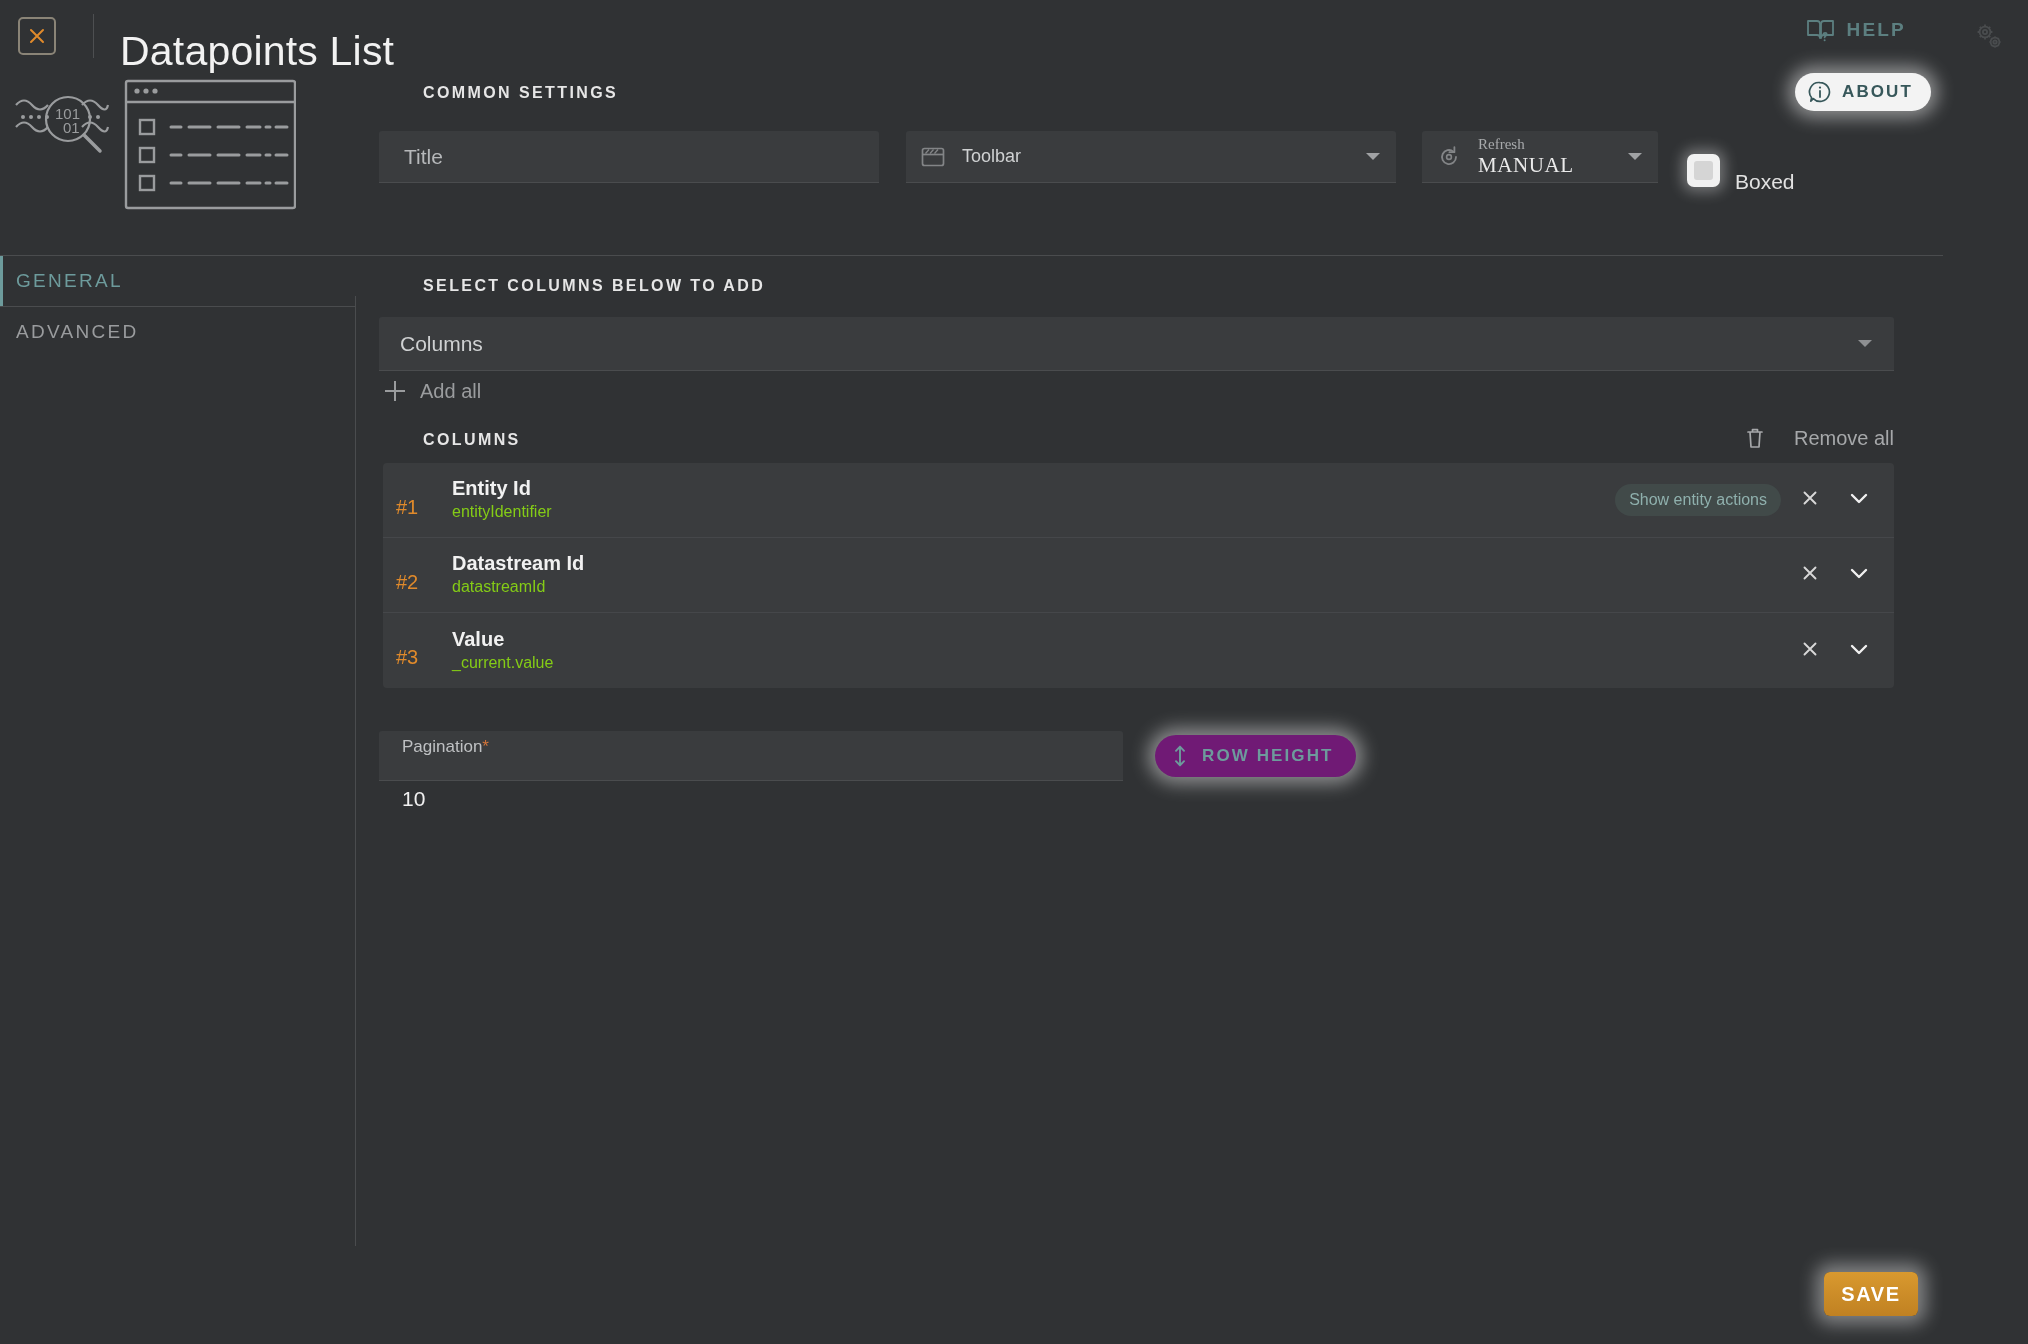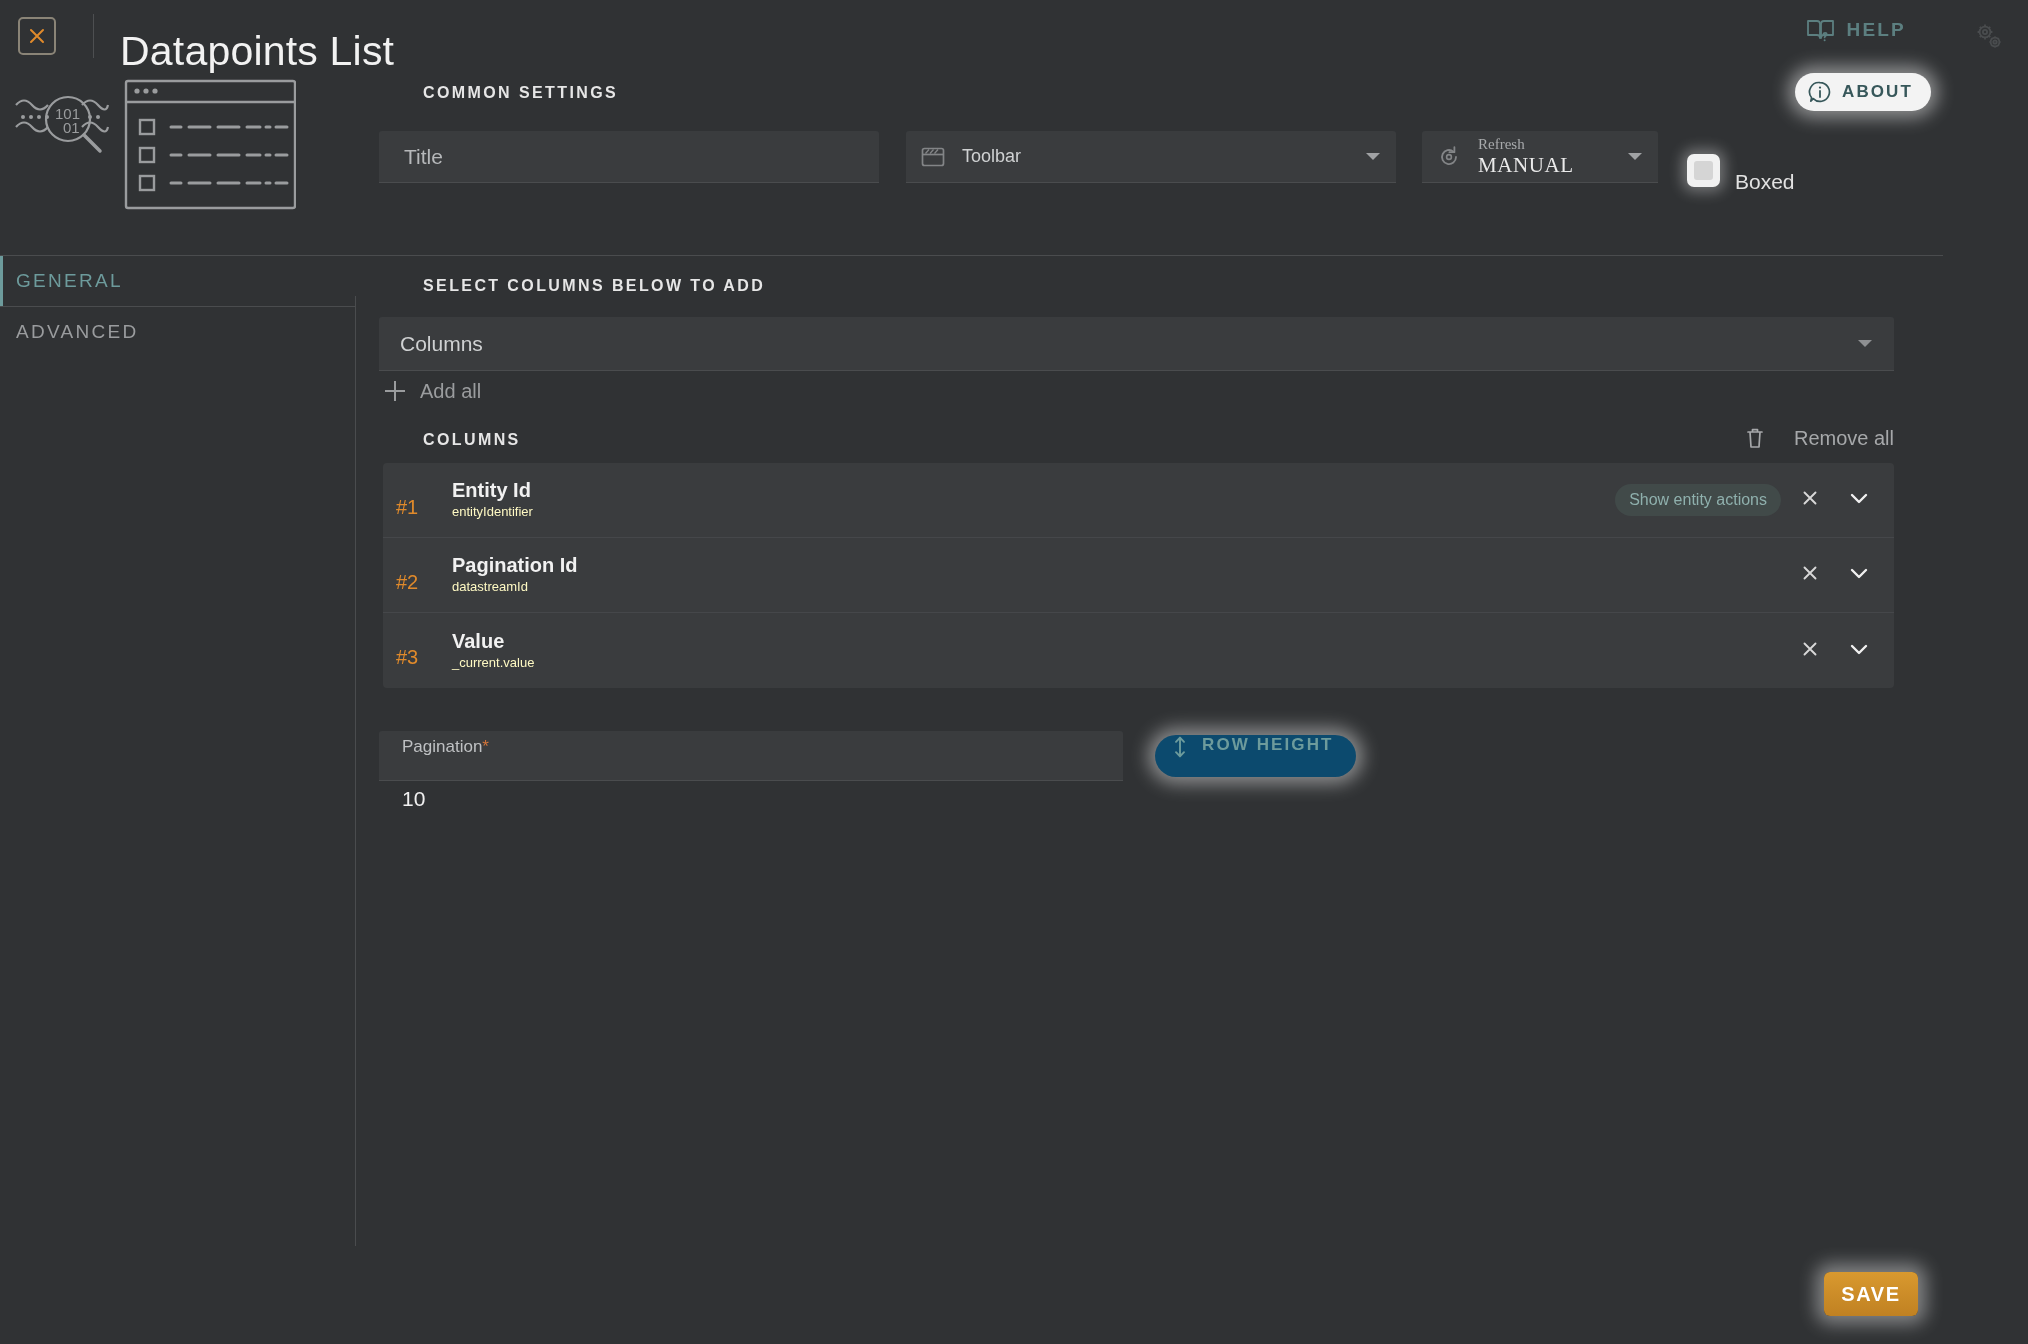--- a/index.html
+++ b/index.html
@@ -286,21 +286,21 @@
     width: 56px;
     margin-left: 13px;
     font-size: 20px;
     color: #e08a2b;
     text-align: left;
     padding-top: 14px;
     flex: 0 0 auto;
   }
   .col-txt { flex: 1 1 auto; }
   .col-name { font-size: 20px; font-weight: 700; color: #f1f1f1; line-height: 1.25; }
-  .col-key { font-size: 13px; color: #fef9c3; line-height: 1.4; }
+  .col-key { font-size: 16px; color: #84cc16; line-height: 1.4; }
   .chip {
     height: 32px;
     padding: 0 14px;
     border-radius: 16px;
     background: #414a49;
     display: flex; align-items: center;
     font-size: 16px;
     color: #8fb0ad;
     margin-right: 19px;
     cursor: pointer;
@@ -329,22 +329,22 @@
   .pg-label { font-size: 17px; color: #bfc1c3; line-height: 1.2; }
   .pg-label i { color: #d4753a; font-style: normal; }
   .pg-val { font-size: 21px; color: #f0f0f0; line-height: 1.3; margin-top: 28px; }
 
   .rowheight {
     position: absolute;
     left: 1155px; top: 735px;
     height: 42px;
     padding: 0 22px 0 16px;
     border-radius: 21px;
-    background: #0c4a6e;
-    display: flex; align-items: flex-start; gap: 13px;
+    background: #701a75;
+    display: flex; align-items: center; gap: 13px;
     box-shadow: 0 0 18px 7px rgba(255,255,255,.44);
     cursor: pointer;
   }
   .rowheight span {
     font-size: 17px;
     font-weight: 600;
     letter-spacing: 2.1px;
     color: #6d9b9c;
   }
 
@@ -545,21 +545,21 @@
       <div class="row-chev">
         <svg width="22" height="20" viewBox="0 0 22 20">
           <path d="M4 7 L11 14 L18 7" stroke="#f0f0f0" stroke-width="2.4" stroke-linecap="round" stroke-linejoin="round" fill="none"></path>
         </svg>
       </div>
     </div>
 
     <div class="col-row">
       <div class="col-idx">#2</div>
       <div class="col-txt">
-        <div class="col-name">Pagination Id</div>
+        <div class="col-name">Datastream Id</div>
         <div class="col-key">datastreamId</div>
       </div>
       <div class="row-x">
         <svg width="20" height="20" viewBox="0 0 20 20">
           <path d="M4.5 4.5 L15.5 15.5 M15.5 4.5 L4.5 15.5" stroke="#d8d8d8" stroke-width="1.9" stroke-linecap="round" fill="none"></path>
         </svg>
       </div>
       <div class="row-chev">
         <svg width="22" height="20" viewBox="0 0 22 20">
           <path d="M4 7 L11 14 L18 7" stroke="#f0f0f0" stroke-width="2.4" stroke-linecap="round" stroke-linejoin="round" fill="none"></path>

